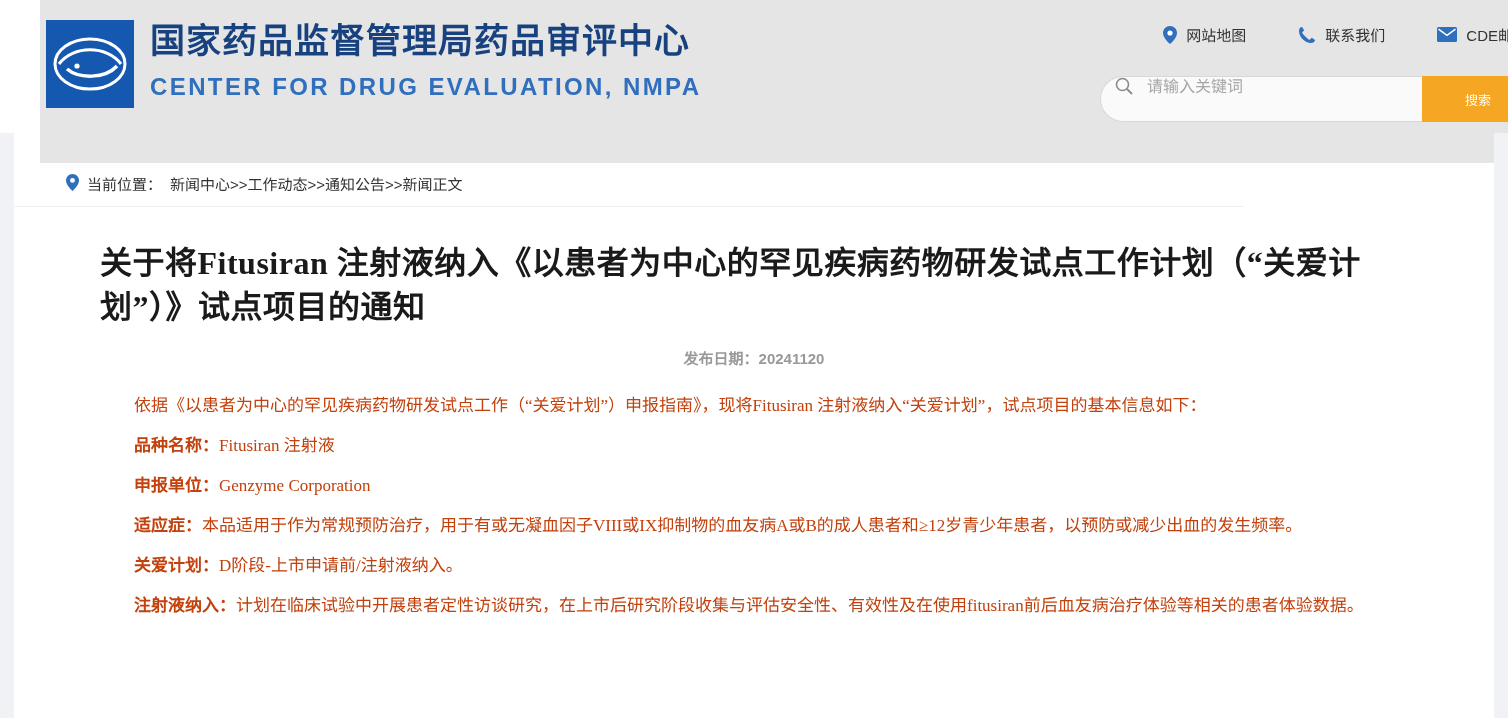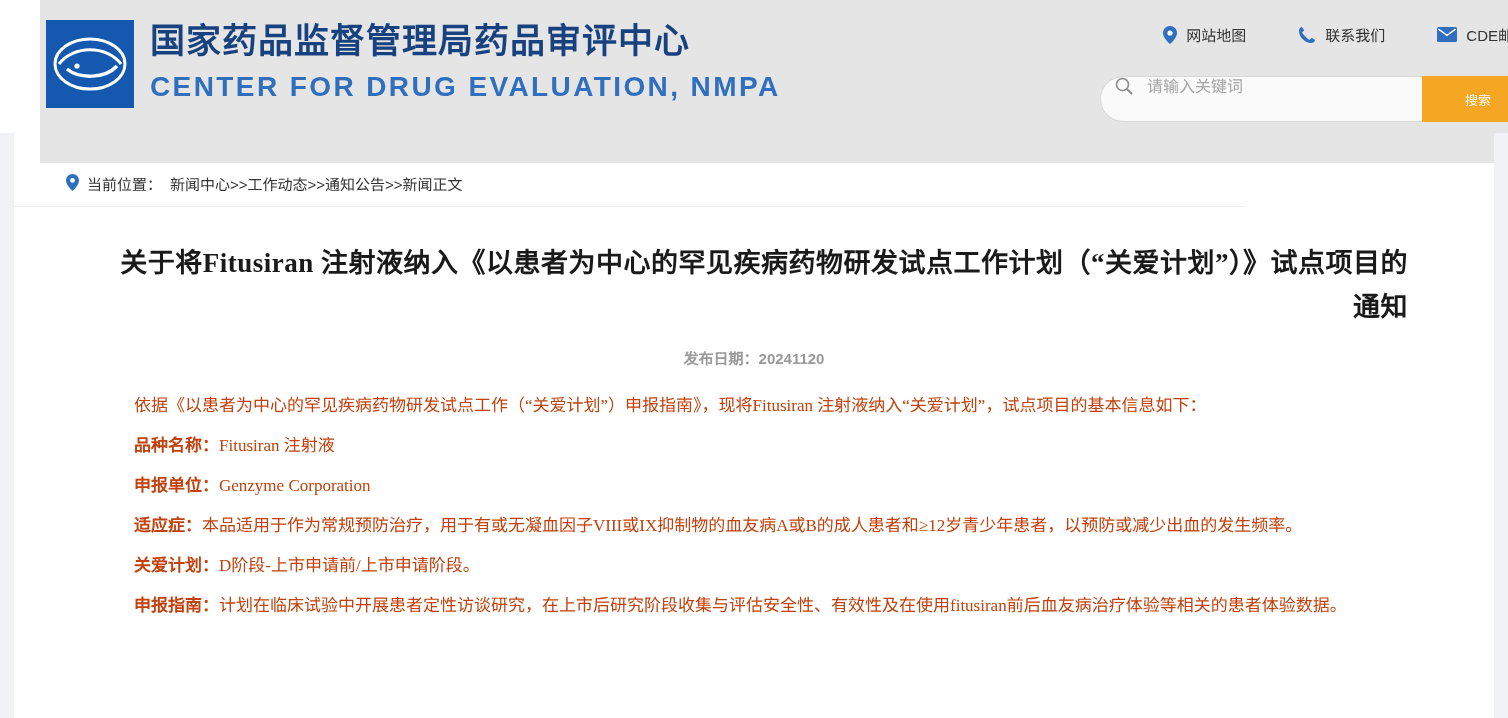--- a/index.html
+++ b/index.html
@@ -43,21 +43,21 @@
   .brand-cn {
     font-size: 35px;
     font-weight: bold;
     color: #17427f;
     letter-spacing: 1px;
     line-height: 48px;
     white-space: nowrap;
     font-family: "Liberation Serif", "DejaVu Serif", serif;
   }
   .brand-en {
-    font-size: 28px;
+    font-size: 24px;
     font-weight: bold;
     color: #2f6fbe;
     letter-spacing: 2.4px;
     line-height: 34px;
     white-space: nowrap;
     margin-top: 4px;
   }
 
   .top-links {
     position: absolute;
@@ -140,22 +140,22 @@
   .breadcrumb .crumb-label { white-space: nowrap; }
   .breadcrumb .crumb-path { white-space: nowrap; }
 
   
   .article {
     position: relative;
     padding: 0 100px;
   }
   .article-title {
     margin: 34px 0 0 0;
-    text-align: right;
-    font-size: 27px;
+    text-align: left;
+    font-size: 32px;
     font-weight: bold;
     color: #1a1a1a;
     line-height: 44px;
     font-family: "Liberation Serif", "DejaVu Serif", serif;
     letter-spacing: 0.5px;
   }
   .article-date {
     text-align: center;
     margin-top: 18px;
     font-size: 15px;
@@ -275,19 +275,19 @@
     <p class="para item">
       <b>品种名称：</b><span>Fitusiran 注射液</span>
     </p>
     <p class="para item">
       <b>申报单位：</b><span>Genzyme Corporation</span>
     </p>
     <p class="para item">
       <b>适应症：</b><span>本品适用于作为常规预防治疗，用于有或无凝血因子VIII或IX抑制物的血友病A或B的成人患者和≥12岁青少年患者，以预防或减少出血的发生频率。</span>
     </p>
     <p class="para item">
-      <b>关爱计划：</b><span>D阶段-上市申请前/上市申请阶段。</span>
-    </p>
-    <p class="para item">
-      <b>申报指南：</b><span>计划在临床试验中开展患者定性访谈研究，在上市后研究阶段收集与评估安全性、有效性及在使用fitusiran前后血友病治疗体验等相关的患者体验数据。</span>
+      <b>关爱计划：</b><span>D阶段-上市申请前/注射液纳入。</span>
+    </p>
+    <p class="para item">
+      <b>注射液纳入：</b><span>计划在临床试验中开展患者定性访谈研究，在上市后研究阶段收集与评估安全性、有效性及在使用fitusiran前后血友病治疗体验等相关的患者体验数据。</span>
     </p>
   </div>
 </div>
 
 </body></html>

